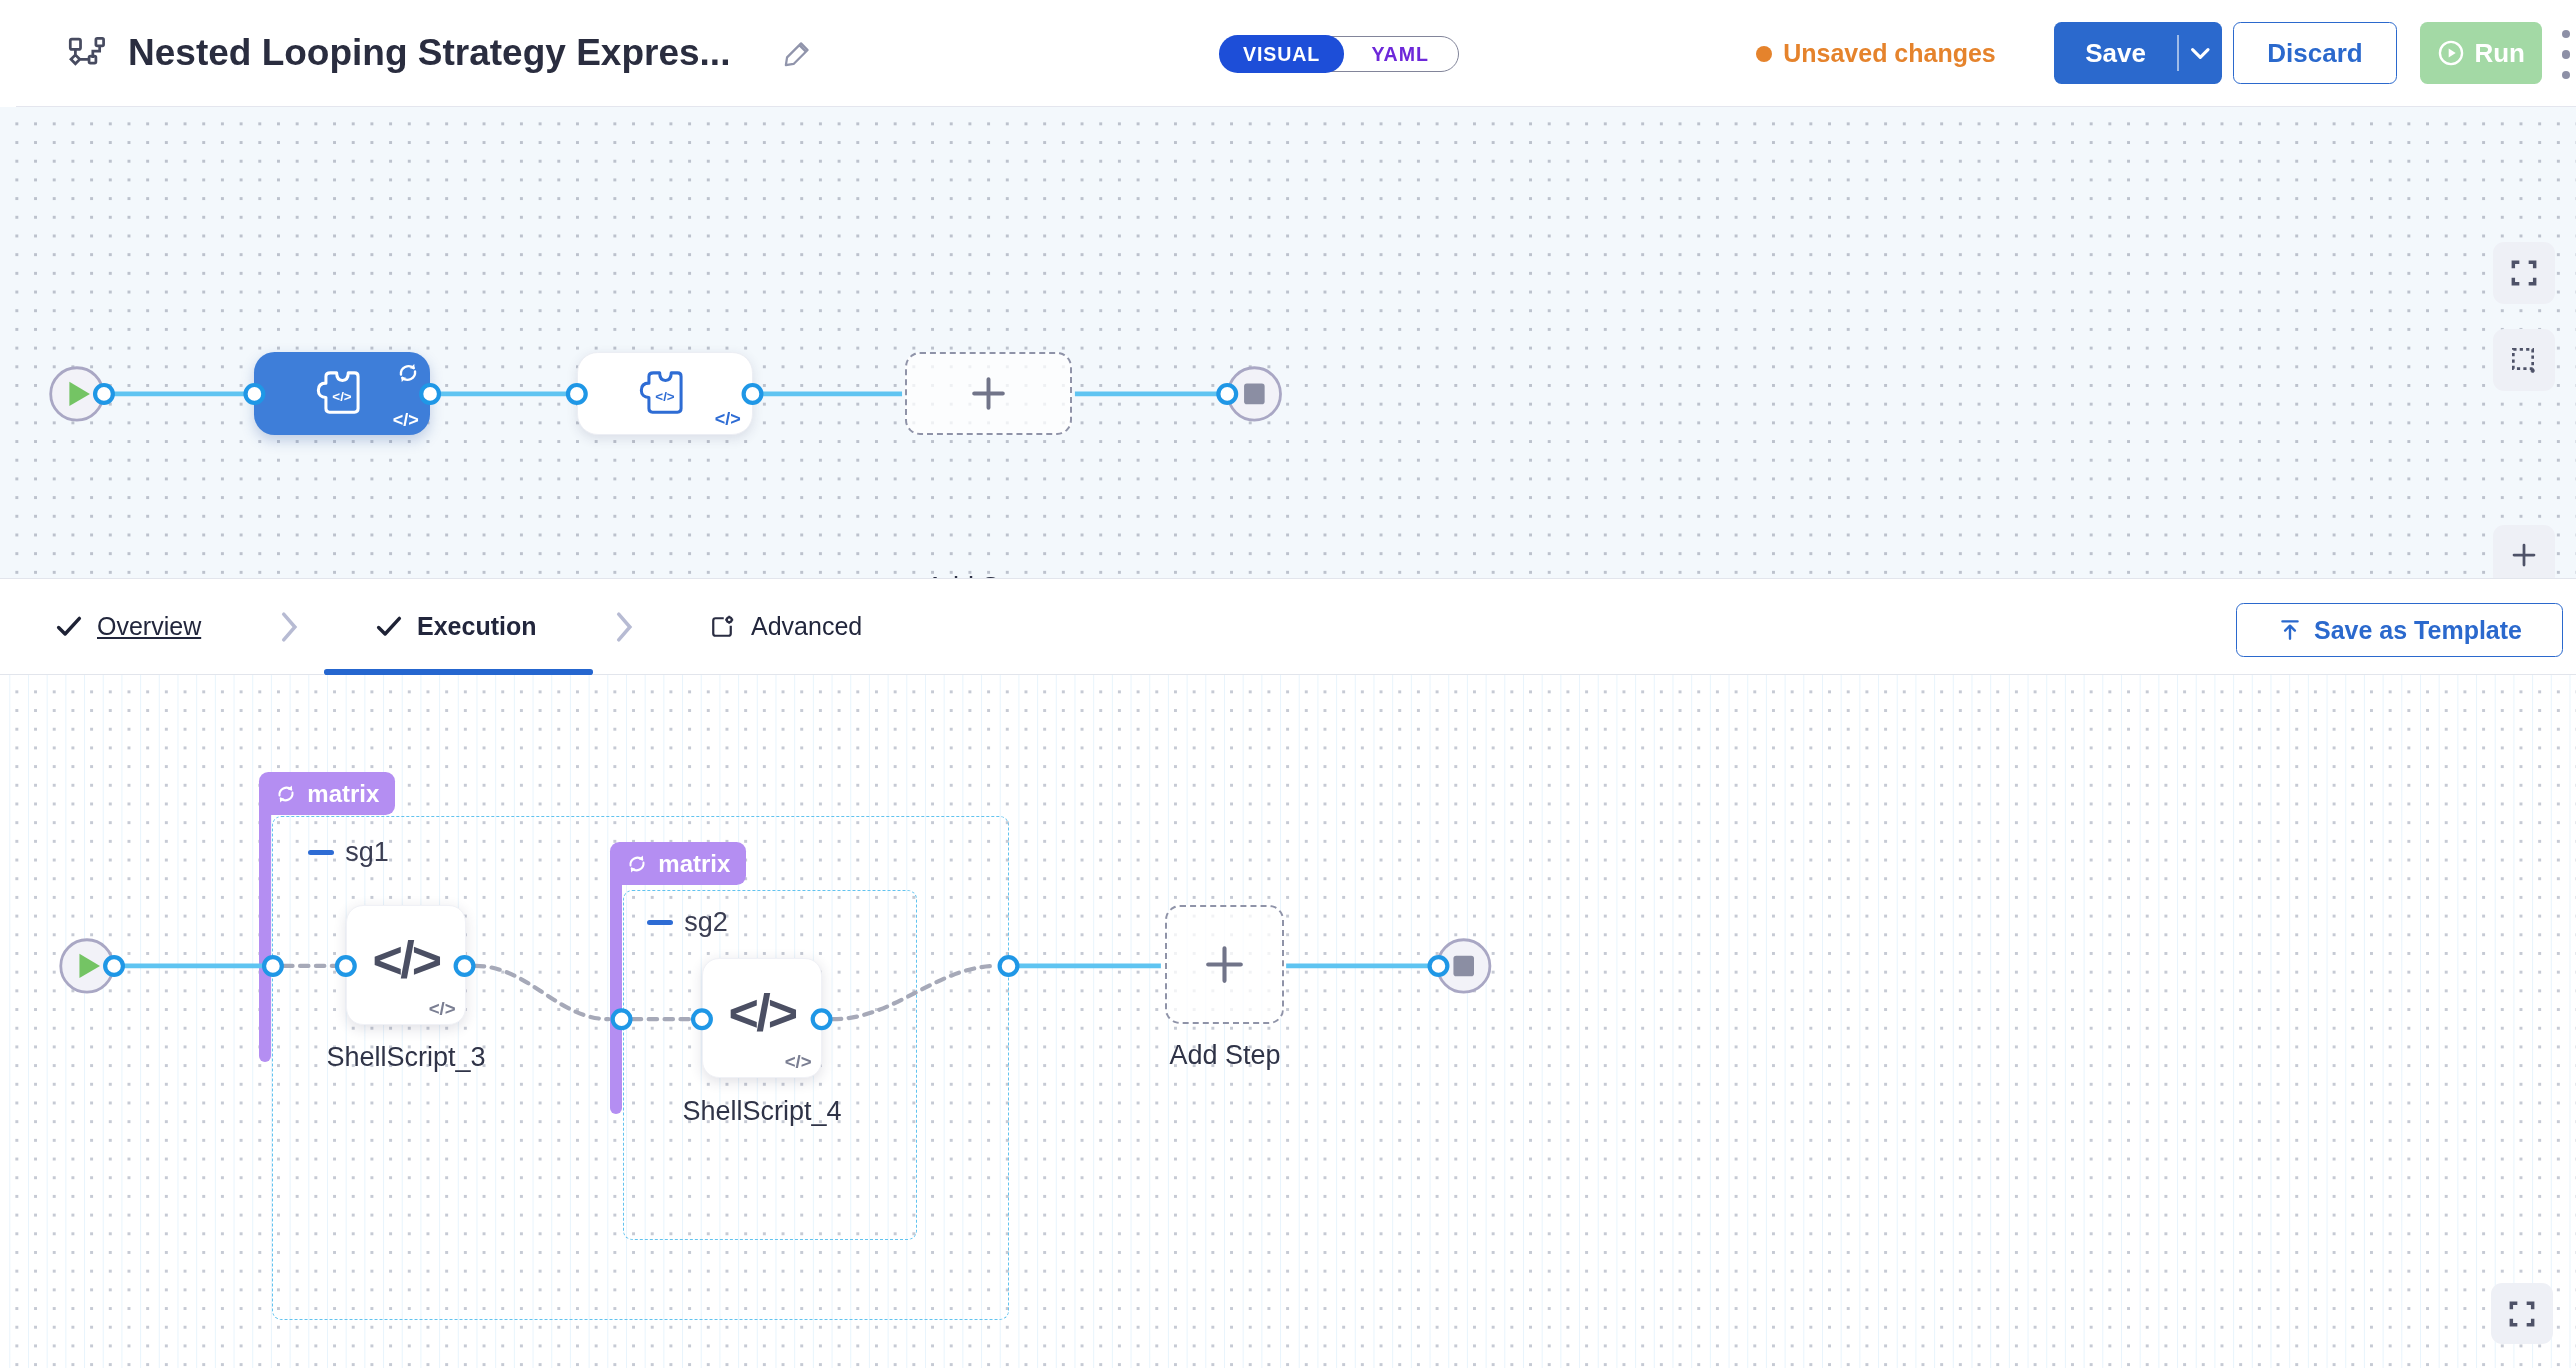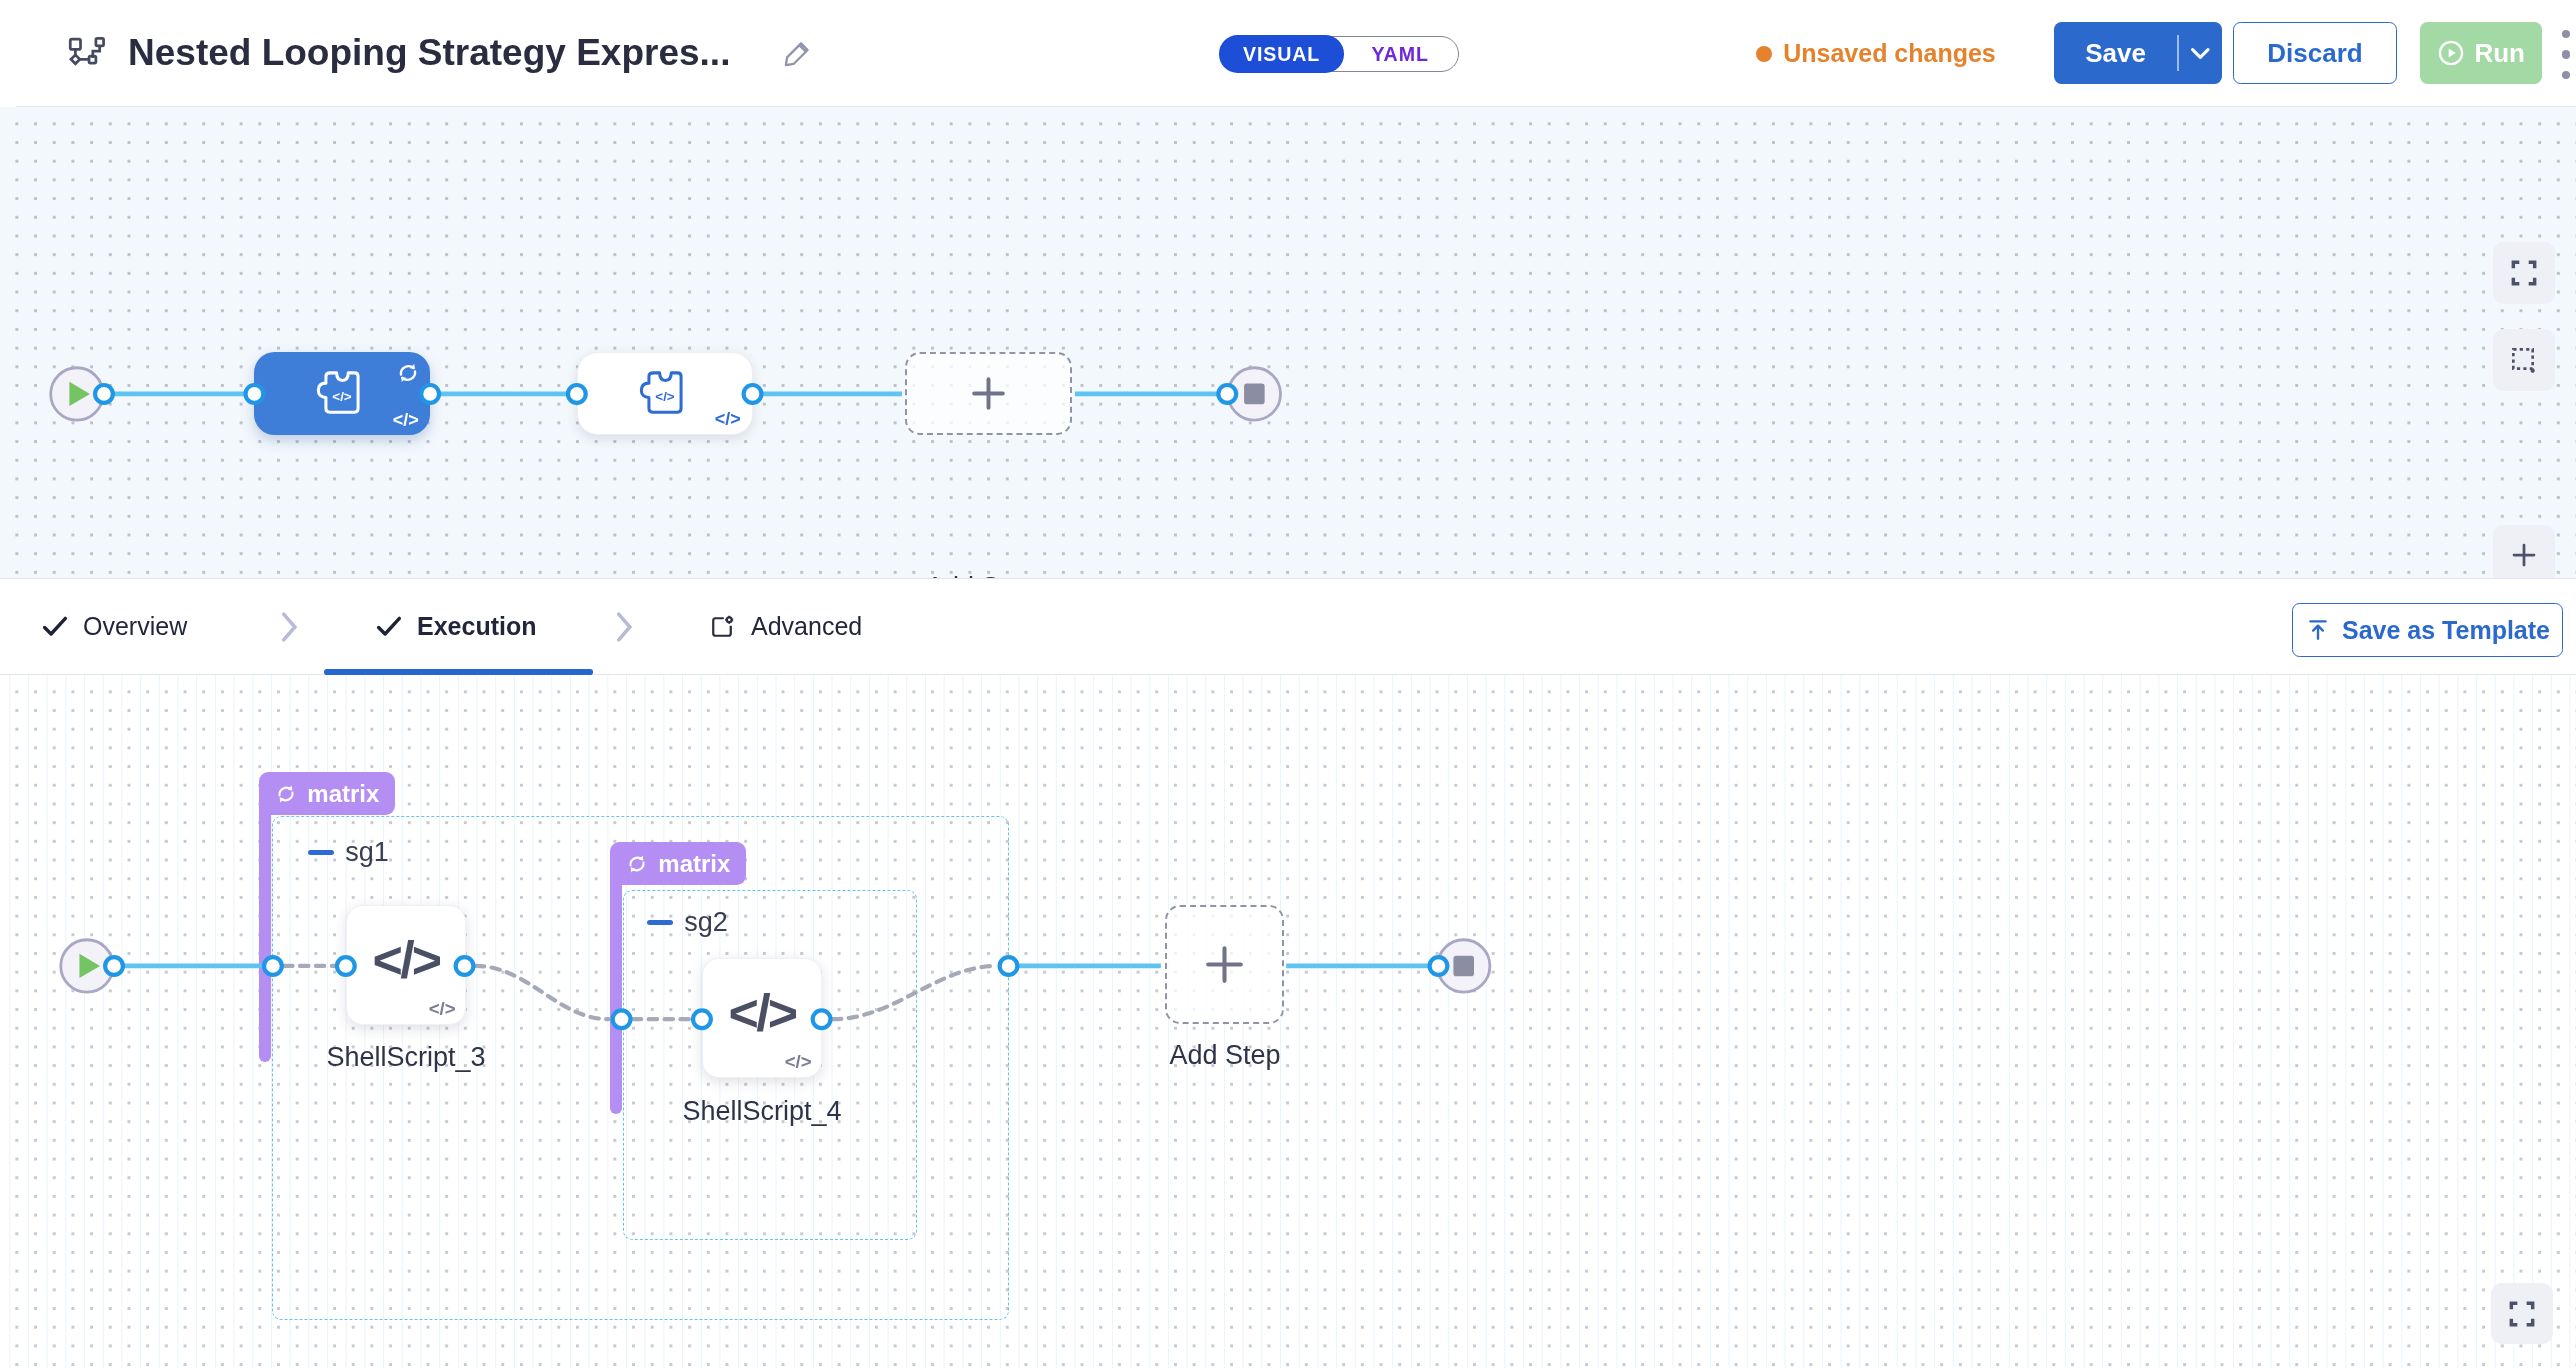--- a/index.html
+++ b/index.html
@@ -65,21 +65,21 @@
 
   
   .tab-bar { position:absolute; left:0; top:578px; width:2576px; height:97px; background:#fff;
              border-top:0.9px solid #e2e5ec; border-bottom:0.9px solid #e2e5ec; z-index:10; }
   .tab-item { position:absolute; top:0; height:95px; display:flex; align-items:center; gap:15px;
               font-size:25px; color:#22263c; cursor:pointer; }
   .tab-item .tab-label { white-space:nowrap; }
   .tab-item.active .tab-label { font-weight:700; }
   .tab-sep { position:absolute; top:32px; color:#b7bbd3; }
   .tab-underline { position:absolute; left:324px; bottom:-0.9px; width:269px; height:5.6px; background:#2566cf; border-radius:2.8px; }
-  .btn-template { position:absolute; right:13px; top:24px; height:54px; padding:0 12px; border:1.9px solid #2b69cd;
+  .btn-template { position:absolute; right:13px; top:24px; height:54px; padding:0 40px; border:1.9px solid #2b69cd;
       border-radius:7.5px; background:#fff; color:#2b69cd; font-size:25px; font-weight:700; display:flex;
       align-items:center; gap:11.2px; cursor:pointer; }
 
   
   .exec-canvas { position:absolute; left:0; top:675px; width:2576px; height:694px; background-color:#ffffff;
     background-image:
       linear-gradient(to right, rgba(93,178,235,0.14) 1.4px, transparent 1.4px),
       radial-gradient(circle, #c6cad4 1.4px, transparent 1.6px);
     background-size:18.7px 18.7px, 18.7px 18.7px; background-position:9.3px 9.3px, 7.5px 7.5px; }
 
@@ -236,21 +236,21 @@
       </div>
       <div class="zbtn">
         <svg width="30" height="30" viewBox="0 0 24 24" stroke="currentColor" stroke-width="2.2" stroke-linecap="round">
             <path d="M4 12 h16"></path>
           </svg>
       </div>
     </div>
   </div>
 
   <div class="tab-bar">
-    <div class="tab-item" style="left:42px;">
+    <div class="tab-item" style="left:56px;text-decoration:underline;">
       <svg width="26" height="22.4" viewBox="0 0 20 16" fill="none" stroke="#1e2235" stroke-width="2.6" stroke-linecap="round" stroke-linejoin="round">
           <path d="M2 9 l5 5 L18 2"></path>
         </svg>
       <span class="tab-label">Overview</span>
     </div>
     <span class="tab-sep" style="left:279px;">
       <svg width="20.6" height="32" viewBox="0 0 12 20" fill="none" stroke="currentColor" stroke-width="2.2" stroke-linecap="round">
           <path d="M2.5 2 l7 8 -7 8"></path>
         </svg>
     </span>

